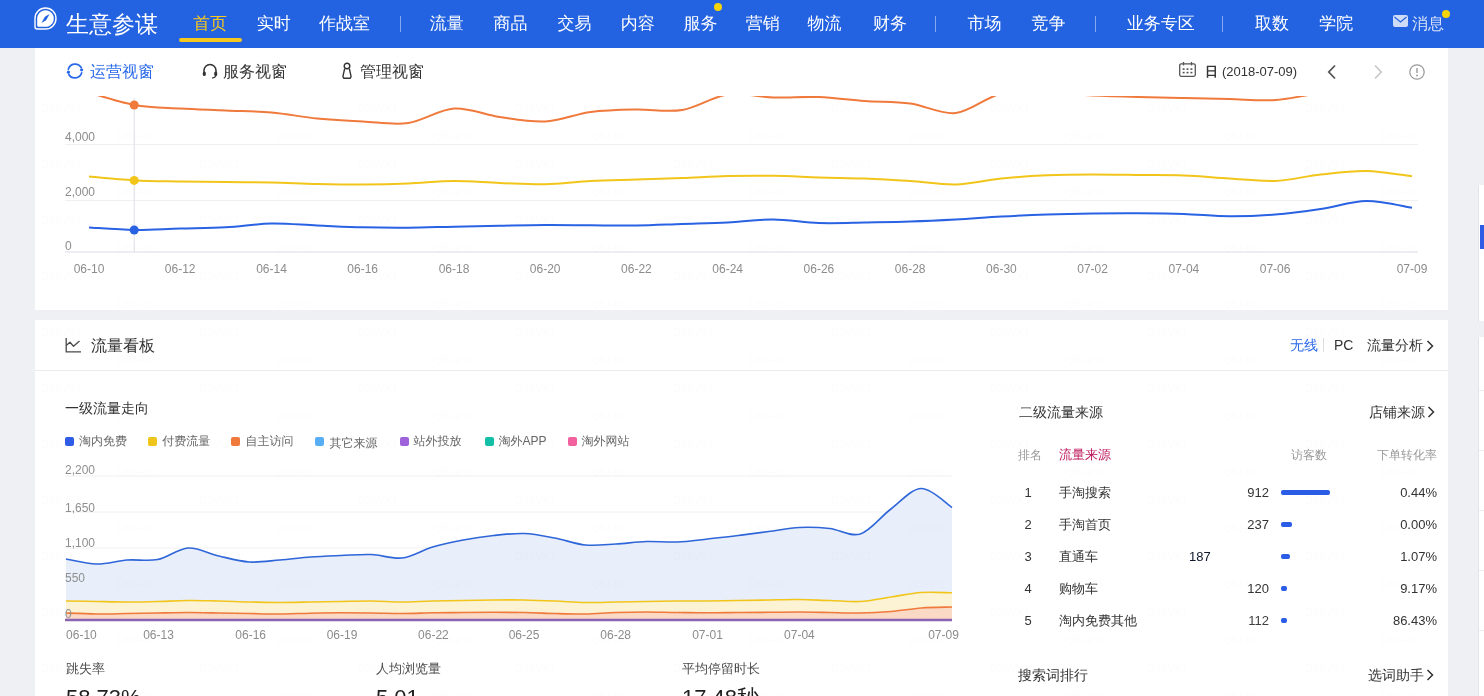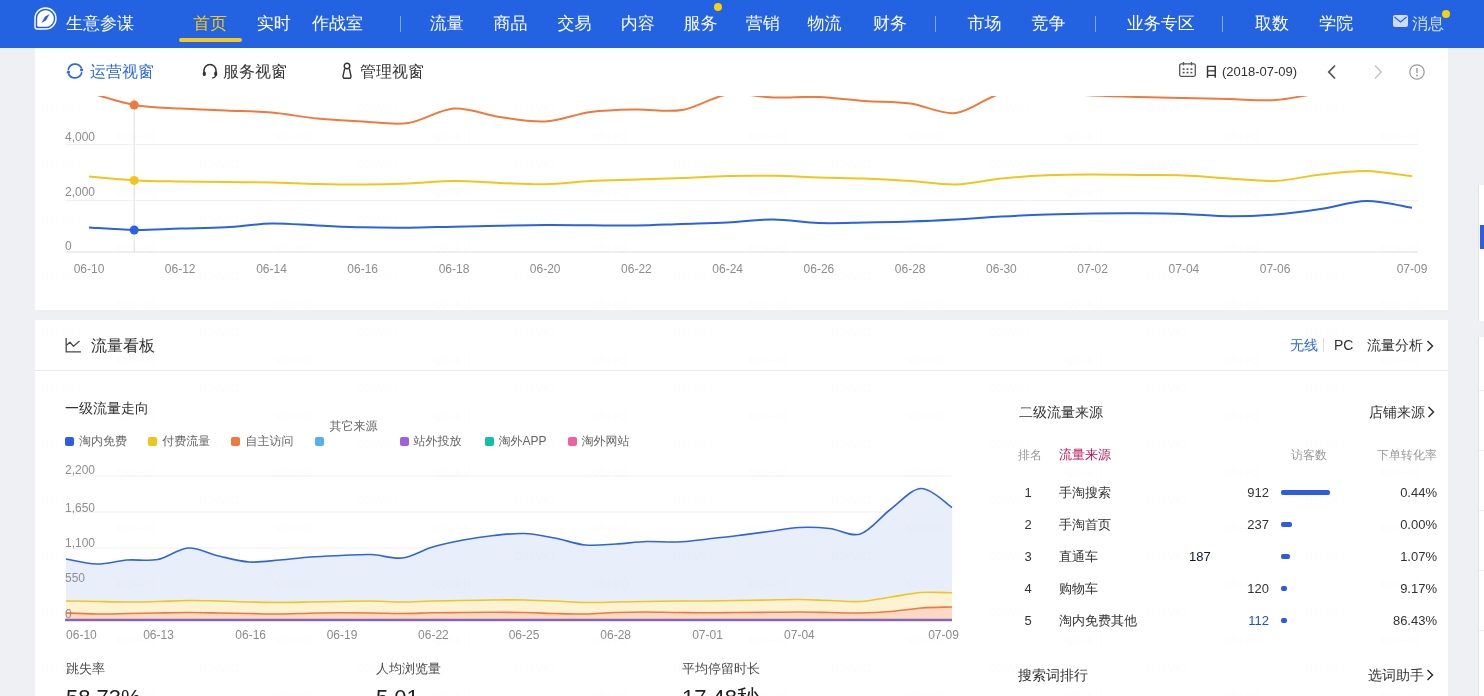--- a/index.html
+++ b/index.html
@@ -4,21 +4,21 @@
 * { margin:0; padding:0; box-sizing:border-box; }
 html,body { width:1484px; height:696px; overflow:hidden; background:#eef0f4;
   font-family:"Liberation Sans", sans-serif; }
 .abs { position:absolute; }
 </style></head>
 <body>
 
 <div class="abs" style="left:0;top:0;width:1484px;height:48px;background:#2362e0">
 <div style="position:absolute;left:193px;top:0;height:48px;line-height:48px;font-size:17px;color:#f6c71f">首页</div>
     <div style="position:absolute;left:256.8px;top:0;height:48px;line-height:48px;font-size:17px;color:#fff">实时</div>
-    <div style="position:absolute;left:312px;top:0;height:35px;line-height:48px;font-size:17px;color:#fff">作战室</div>
+    <div style="position:absolute;left:319px;top:0;height:35px;line-height:48px;font-size:17px;color:#fff">作战室</div>
     <div style="position:absolute;left:429.7px;top:0;height:48px;line-height:48px;font-size:17px;color:#fff">流量</div>
     <div style="position:absolute;left:493.4px;top:0;height:48px;line-height:48px;font-size:17px;color:#fff">商品</div>
     <div style="position:absolute;left:557.6px;top:0;height:48px;line-height:48px;font-size:17px;color:#fff">交易</div>
     <div style="position:absolute;left:620.8px;top:0;height:44px;line-height:48px;font-size:17px;color:#fff">内容</div>
     <div style="position:absolute;left:683.4px;top:0;height:48px;line-height:48px;font-size:17px;color:#fff">服务</div>
     <div style="position:absolute;left:745.8px;top:0;height:48px;line-height:48px;font-size:17px;color:#fff">营销</div>
     <div style="position:absolute;left:807.5px;top:0;height:48px;line-height:48px;font-size:17px;color:#fff">物流</div>
     <div style="position:absolute;left:873px;top:0;height:48px;line-height:48px;font-size:17px;color:#fff">财务</div>
     <div style="position:absolute;left:967.5px;top:0;height:48px;line-height:48px;font-size:17px;color:#fff">市场</div>
     <div style="position:absolute;left:1031.5px;top:0;height:48px;line-height:48px;font-size:17px;color:#fff">竞争</div>
@@ -30,21 +30,21 @@
     <div style="position:absolute;left:1094.5px;top:16px;width:1px;height:16px;background:rgba(255,255,255,.45)"></div>
     <div style="position:absolute;left:1222px;top:16px;width:1px;height:16px;background:rgba(255,255,255,.45)"></div>
     <div style="position:absolute;left:179px;top:38px;width:63px;height:3.5px;border-radius:2px;background:#f6c71f"></div>
     <div style="position:absolute;left:714px;top:3px;width:8px;height:8px;border-radius:50%;background:#f5d409"></div>
     <div style="position:absolute;left:1442px;top:10px;width:8px;height:8px;border-radius:50%;background:#f5d409"></div>
     <svg width="23" height="23" viewBox="0 0 23 23" style="position:absolute;left:34px;top:7px">
 <path d="M11.5 1 C17.3 1 22 5.7 22 11.5 C22 17.3 17.3 22 11.5 22 L3.2 22 C2 22 1 21 1 19.8 L1 11.5 C1 5.7 5.7 1 11.5 1 Z" fill="none" stroke="#fff" stroke-width="1.4"></path>
 <path d="M11.5 3.2 C16.1 3.2 19.8 6.9 19.8 11.5 C19.8 16.1 16.1 19.8 11.5 19.8 L4.5 19.8 C3.8 19.8 3.2 19.2 3.2 18.5 L3.2 11.5 C3.2 6.9 6.9 3.2 11.5 3.2 Z" fill="#fff"></path>
 <path d="M15.6 6.9 L10.9 9.8 L7.4 16.1 L12.1 13.2 Z" fill="#2362e0"></path>
 </svg>
-    <div style="position:absolute;left:66px;top:0;height:48px;line-height:48px;font-size:17px;color:#fff">生意参谋</div>
+    <div style="position:absolute;left:66px;top:0;height:48px;line-height:48px;font-size:23px;color:#fff">生意参谋</div>
     <svg width="15" height="12" viewBox="0 0 15 12" style="position:absolute;left:1393px;top:15px;opacity:.78">
 <rect x="0" y="0" width="15" height="12" rx="2" fill="#fff"></rect>
 <path d="M1.5 2 L7.5 7 L13.5 2" fill="none" stroke="#2362e0" stroke-width="1.1"></path>
 </svg>
     <div style="position:absolute;left:1412px;top:0;height:41px;line-height:48px;font-size:16px;color:rgba(255,255,255,.82)">消息</div>
 </div>
 
 <div class="abs" style="left:35px;top:48px;width:1413px;height:64px;background:#fff;border-bottom:4px solid #404040">
 <svg width="18" height="18" viewBox="0 0 18 18" style="position:absolute;left:31px;top:14px">
 <path d="M15.2 5.5 A7.1 7.1 0 0 0 2.3 7.2" fill="none" stroke="#2a6ae8" stroke-width="1.7" stroke-linecap="round"></path>
@@ -189,21 +189,21 @@
 <path d="M1.5 1 L6.5 6 L1.5 11" fill="none" stroke="#333" stroke-width="1.5"></path>
 </svg>
 <div class="abs" style="left:30px;top:78px;font-size:14px;color:#333;line-height:20px">一级流量走向</div>
 <div style="position:absolute;left:30px;top:117px;width:9px;height:9px;border-radius:2px;background:#2e5ce6"></div>
     <div style="position:absolute;left:44px;top:111px;font-size:12px;color:#666;line-height:20px">淘内免费</div>
     <div style="position:absolute;left:113.3px;top:117px;width:9px;height:9px;border-radius:2px;background:#efc51a"></div>
     <div style="position:absolute;left:127.3px;top:111px;font-size:12px;color:#666;line-height:20px">付费流量</div>
     <div style="position:absolute;left:196.4px;top:117px;width:9px;height:9px;border-radius:2px;background:#f0793c"></div>
     <div style="position:absolute;left:210.4px;top:111px;font-size:12px;color:#666;line-height:20px">自主访问</div>
     <div style="position:absolute;left:280.4px;top:117px;width:9px;height:9px;border-radius:2px;background:#58aef5"></div>
-    <div style="position:absolute;left:294.4px;top:96px;font-size:12px;color:#666;line-height:20px">其它来源</div>
+    <div style="position:absolute;left:294.4px;top:113px;font-size:12px;color:#666;line-height:20px">其它来源</div>
     <div style="position:absolute;left:364.5px;top:117px;width:9px;height:9px;border-radius:2px;background:#9f62db"></div>
     <div style="position:absolute;left:378.5px;top:111px;font-size:12px;color:#666;line-height:20px">站外投放</div>
     <div style="position:absolute;left:449.5px;top:117px;width:9px;height:9px;border-radius:2px;background:#13bfa6"></div>
     <div style="position:absolute;left:463.5px;top:111px;font-size:12px;color:#666;line-height:20px">淘外APP</div>
     <div style="position:absolute;left:532.5px;top:117px;width:9px;height:9px;border-radius:2px;background:#f2609e"></div>
     <div style="position:absolute;left:546.5px;top:111px;font-size:12px;color:#666;line-height:20px">淘外网站</div>
 <div class="abs" style="left:31px;top:339px;font-size:13px;color:#4a4a4a;line-height:20px">跳失率</div>
 <div class="abs" style="left:31px;top:367px;font-size:22px;line-height:22px;color:#1f1f1f">58.73%</div>
 <div class="abs" style="left:341px;top:339px;font-size:13px;color:#4a4a4a;line-height:20px">人均浏览量</div>
 <div class="abs" style="left:341px;top:367px;font-size:22px;line-height:22px;color:#1f1f1f">5.01</div>
@@ -234,21 +234,21 @@
     <div style="position:absolute;left:1154px;top:226.7px;width:80px;text-align:left;font-size:13px;color:#0f172a;line-height:20px">187</div>
     <div style="position:absolute;left:1246px;top:234.2px;width:9px;height:5px;border-radius:2px;background:#2b5ce5"></div>
     <div style="position:absolute;left:1322px;top:226.7px;width:80px;text-align:right;font-size:13px;color:#333;line-height:20px">1.07%</div>
     <div style="position:absolute;left:983px;top:258.8px;width:20px;text-align:center;font-size:13px;color:#333;line-height:20px">4</div>
     <div style="position:absolute;left:1024px;top:258.8px;font-size:13px;color:#333;line-height:20px">购物车</div>
     <div style="position:absolute;left:1154px;top:258.8px;width:80px;text-align:right;font-size:13px;color:#333;line-height:20px">120</div>
     <div style="position:absolute;left:1246px;top:266.3px;width:6px;height:5px;border-radius:2px;background:#2b5ce5"></div>
     <div style="position:absolute;left:1322px;top:258.8px;width:80px;text-align:right;font-size:13px;color:#333;line-height:20px">9.17%</div>
     <div style="position:absolute;left:983px;top:290.90000000000003px;width:20px;text-align:center;font-size:13px;color:#333;line-height:20px">5</div>
     <div style="position:absolute;left:1024px;top:290.90000000000003px;font-size:13px;color:#333;line-height:20px">淘内免费其他</div>
-    <div style="position:absolute;left:1154px;top:290.90000000000003px;width:80px;text-align:right;font-size:13px;color:#1d4ed8;line-height:20px">112</div>
+    <div style="position:absolute;left:1154px;top:290.90000000000003px;width:80px;text-align:right;font-size:13px;color:#404040;line-height:20px">112</div>
     <div style="position:absolute;left:1246px;top:298.40000000000003px;width:5.5px;height:5px;border-radius:2px;background:#2b5ce5"></div>
     <div style="position:absolute;left:1322px;top:290.90000000000003px;width:80px;text-align:right;font-size:13px;color:#333;line-height:20px">86.43%</div>
 <div class="abs" style="left:983px;top:345px;font-size:14px;color:#333;line-height:20px">搜索词排行</div>
 <div class="abs" style="left:1333px;top:345px;font-size:14px;color:#333;line-height:20px">选词助手</div>
 <svg width="8" height="12" viewBox="0 0 8 12" style="position:absolute;left:1391px;top:349px">
 <path d="M1.5 1 L6.5 6 L1.5 11" fill="none" stroke="#333" stroke-width="1.5"></path>
 </svg>
 </div>
 
 <div class="abs" style="left:1478px;top:185px;width:6px;height:136px;background:#fff;border-left:1px solid #e3e5e8">

